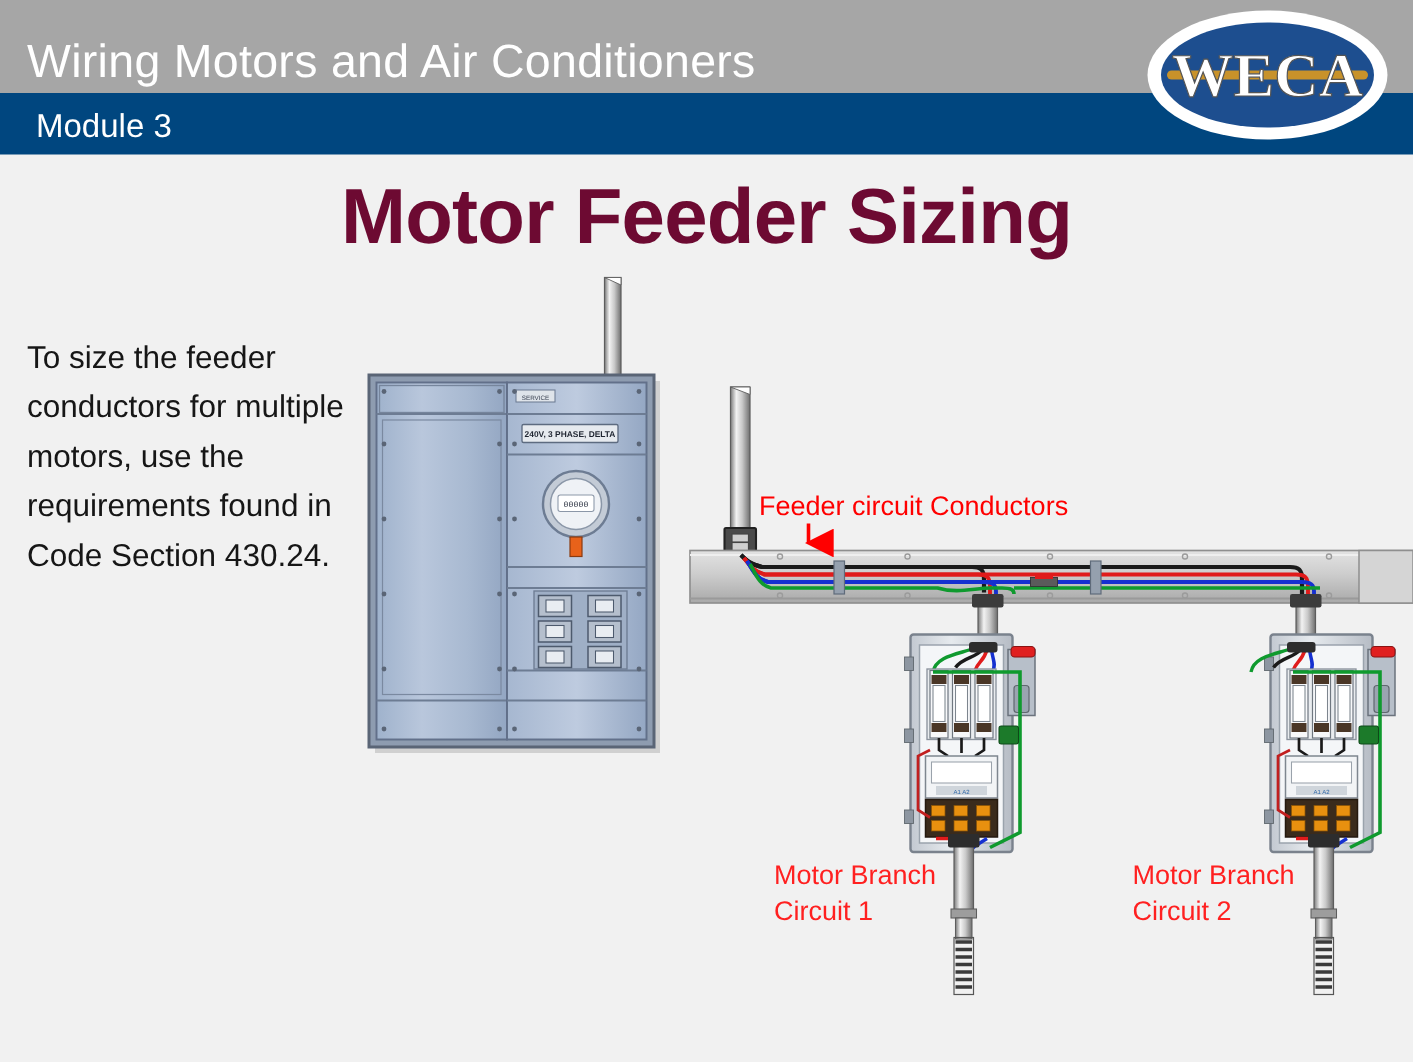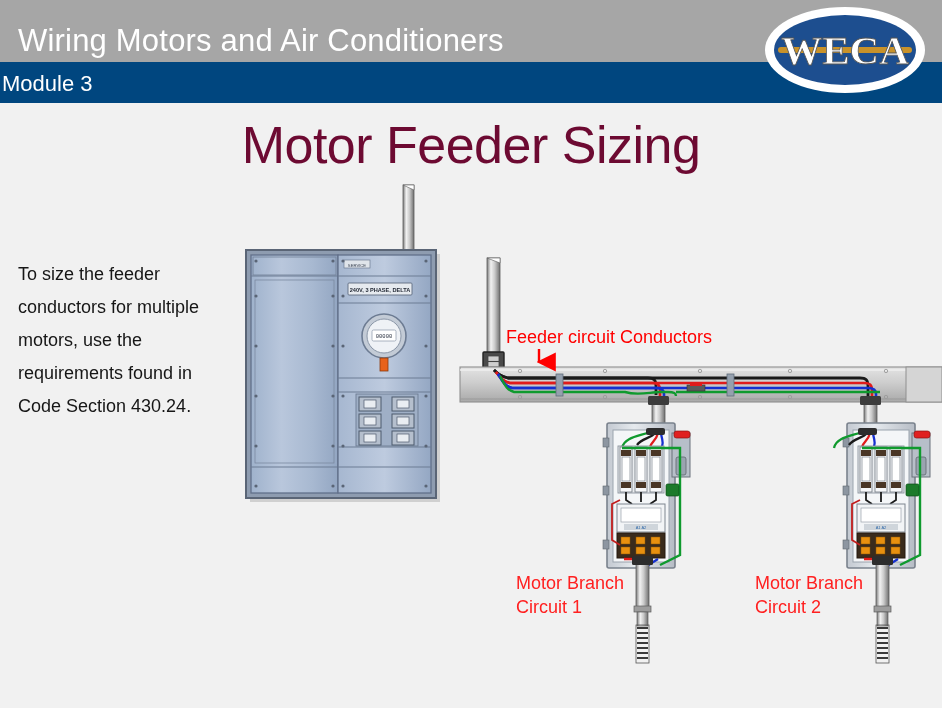--- a/index.html
+++ b/index.html
@@ -19,37 +19,37 @@
   #course-title {
     position:absolute; left:18px; top:23px;
     font-size:31px; color:#ffffff; letter-spacing:.2px;
     white-space:nowrap; font-weight:400;
   }
   #header-bar-module {
     position:absolute; left:0; top:62px; width:942px; height:41px;
     background:#00467f;
   }
   #module-label {
-    position:absolute; left:2px; top:71px;
+    position:absolute; left:24px; top:71px;
     font-size:22px; color:#ffffff; font-weight:400; white-space:nowrap;
   }
   
   #weca-logo { position:absolute; left:762px; top:4px; width:166px; height:93px; }
 
   
   #slide-title {
     position:absolute; left:0; top:115px; width:942px;
-    text-align:center; font-size:52px; font-weight:normal;
+    text-align:center; font-size:52px; font-weight:bold;
     color:#6d0a32; letter-spacing:-.5px;
   }
 
   
   #body-text {
     position:absolute; left:18px; top:222px; width:215px;
-    font-size:18px; line-height:33px; color:#161616;margin-top:36px;
+    font-size:21px; line-height:33px; color:#161616;
   }
 
   
   #diagram { position:absolute; left:0; top:100px; width:942px; height:608px; }
 </style>
 </head>
 <body>
 
 <div id="header-bar-title"></div>
 <div id="course-title">Wiring Motors and Air Conditioners</div>

